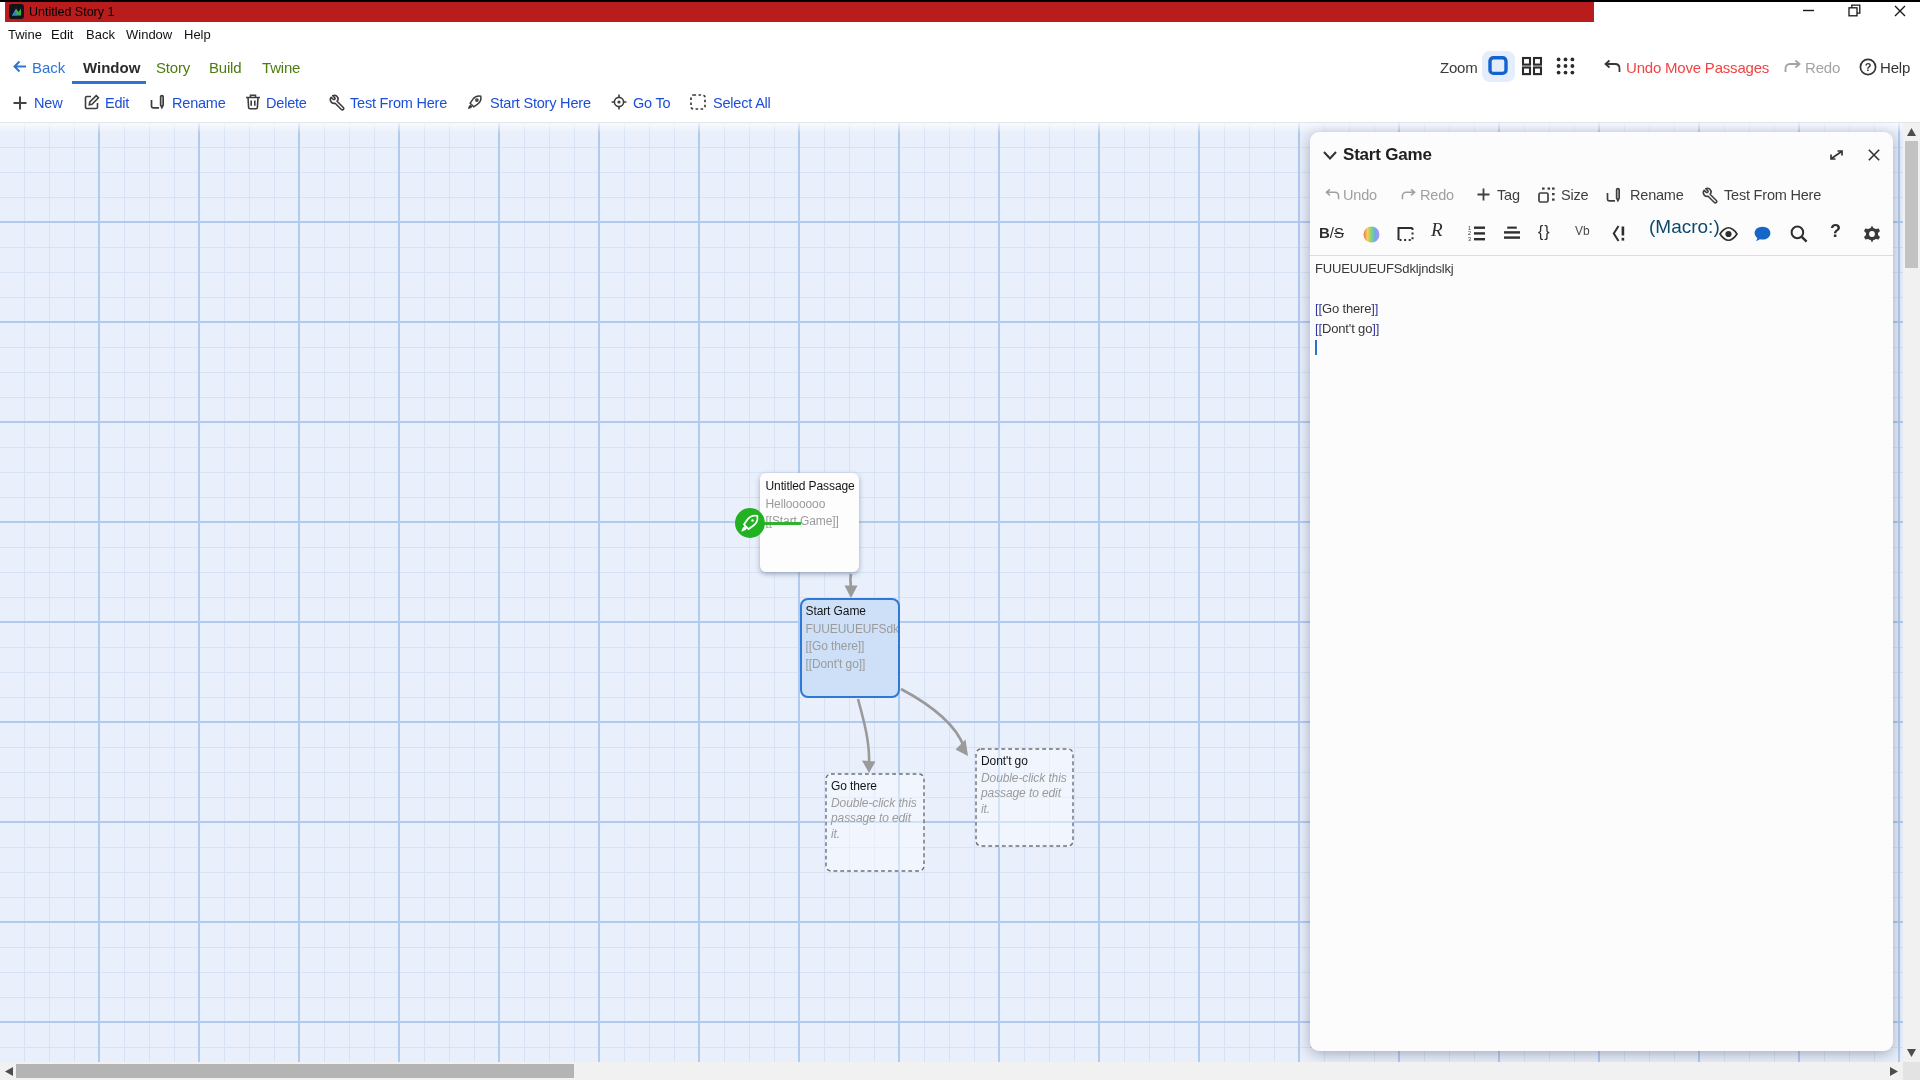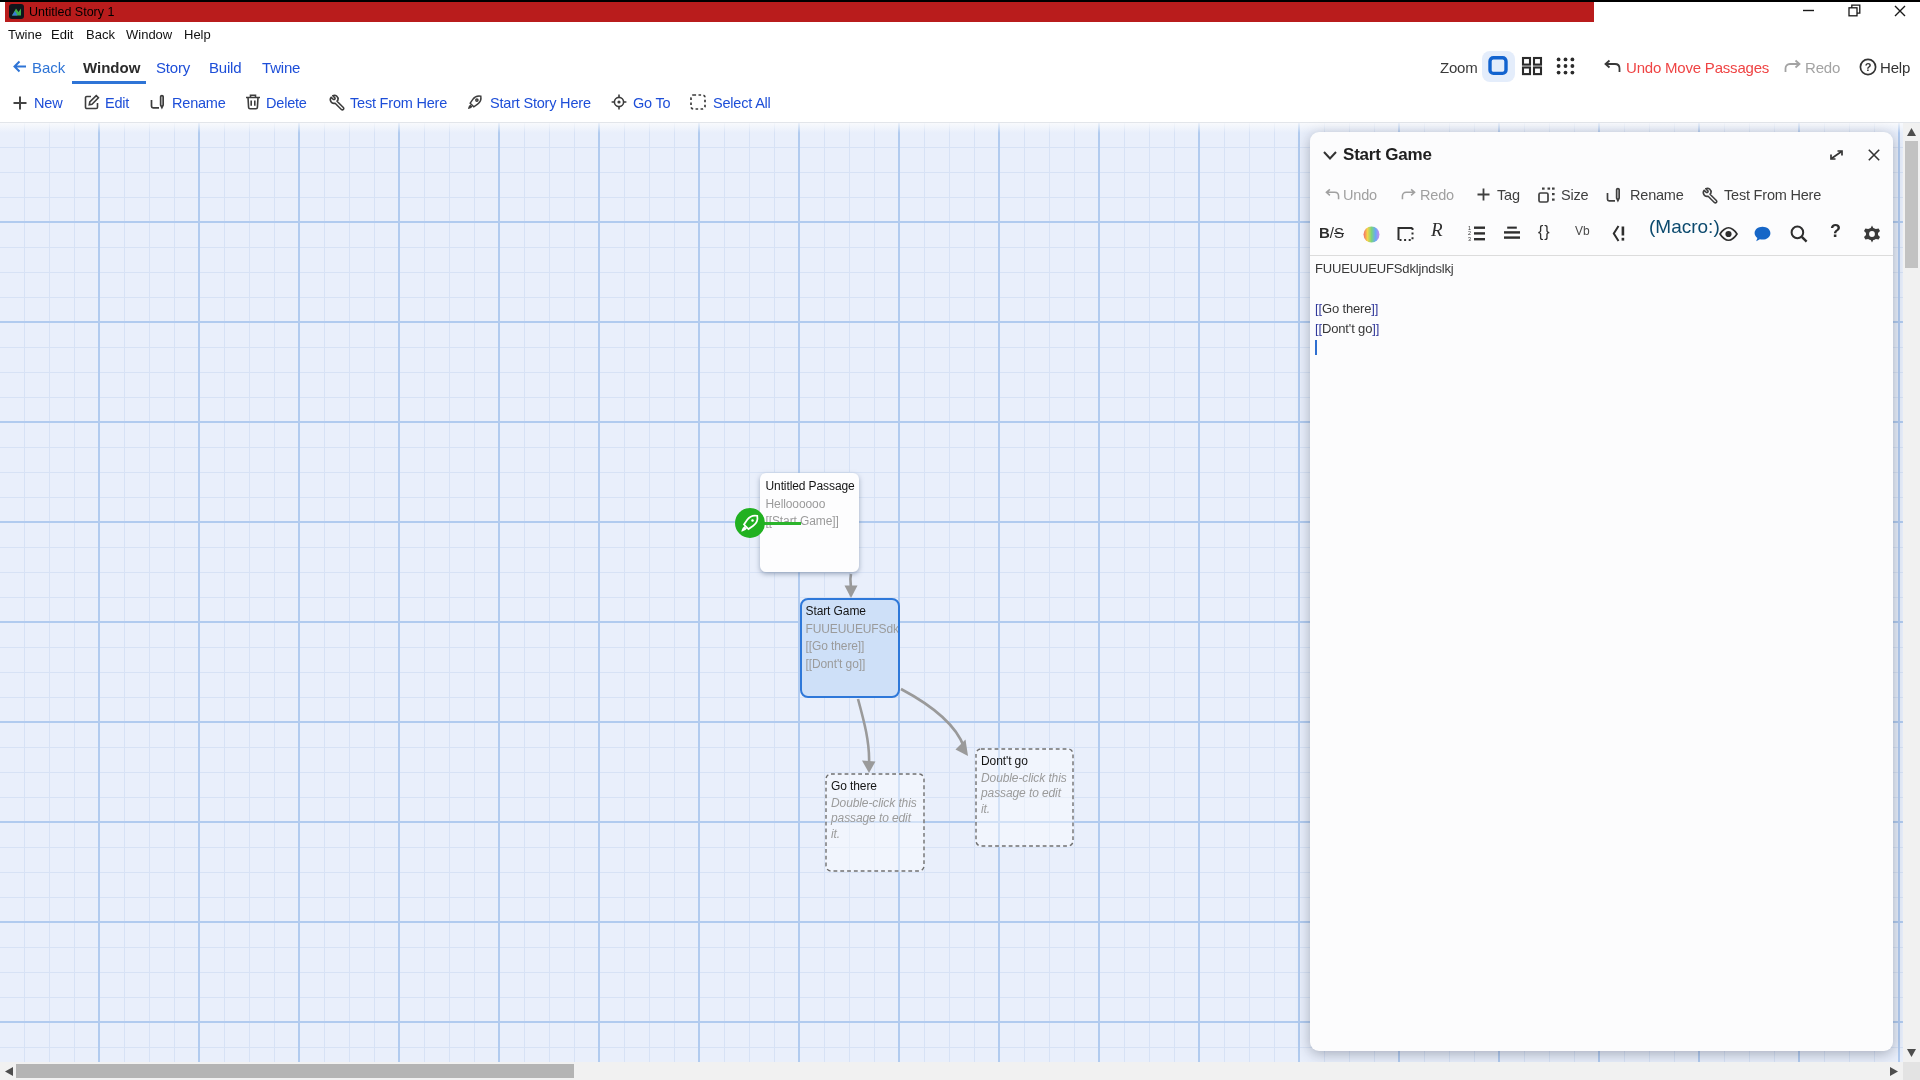--- a/index.html
+++ b/index.html
@@ -10,21 +10,21 @@
 
 #topblack{position:absolute;left:0;top:0;width:1920px;height:2px;background:#000;}
 #titlebar{position:absolute;left:5px;top:2px;width:1589px;height:20px;background:#b91c1c;}
 #title-ico{position:absolute;left:4px;top:2px;width:15px;height:15px;border-radius:3px;background:#10151c;overflow:hidden;}
 #title-txt{position:absolute;left:24px;top:3px;font-size:12.5px;color:#000;}
 #menubar{position:absolute;left:0;top:22px;width:1920px;height:24px;background:#fff;}
 .menu-it{position:absolute;top:5px;font-size:13px;color:#111;}
 #tabrow{position:absolute;left:0;top:48px;width:1880px;height:37px;background:#fff;border-bottom:1px solid #d8d8d8;}
 #toolrow{position:absolute;left:0;top:84px;width:1920px;height:39px;background:#fff;border-bottom:1px solid #e2e5ea;}
 .tb-lab{position:absolute;top:11px;font-size:14.5px;color:#1d4ed8;letter-spacing:-0.2px;}
-.tab-lab{position:absolute;top:11px;font-size:15px;color:#1d4ed8;letter-spacing:-0.2px;}
+.tab-lab{position:absolute;top:11px;font-size:15px;color:#4d7c0f;letter-spacing:-0.2px;}
 
 #canvas{position:absolute;left:0;top:123px;width:1903px;height:939px;
  background-color:#e9effb;
  background-image:
   linear-gradient(to right,#b1cbef 0,#b1cbef 2px,transparent 2px),
   linear-gradient(to bottom,#b1cbef 0,#b1cbef 2px,transparent 2px),
   linear-gradient(to right,#d7e2f5 0,#d7e2f5 1px,transparent 1px),
   linear-gradient(to bottom,#d7e2f5 0,#d7e2f5 1px,transparent 1px);
  background-size:100px 100%,100% 100px,25px 100%,100% 25px;
  background-position:98px 0,0 98px,24px 0,0 24px;}

